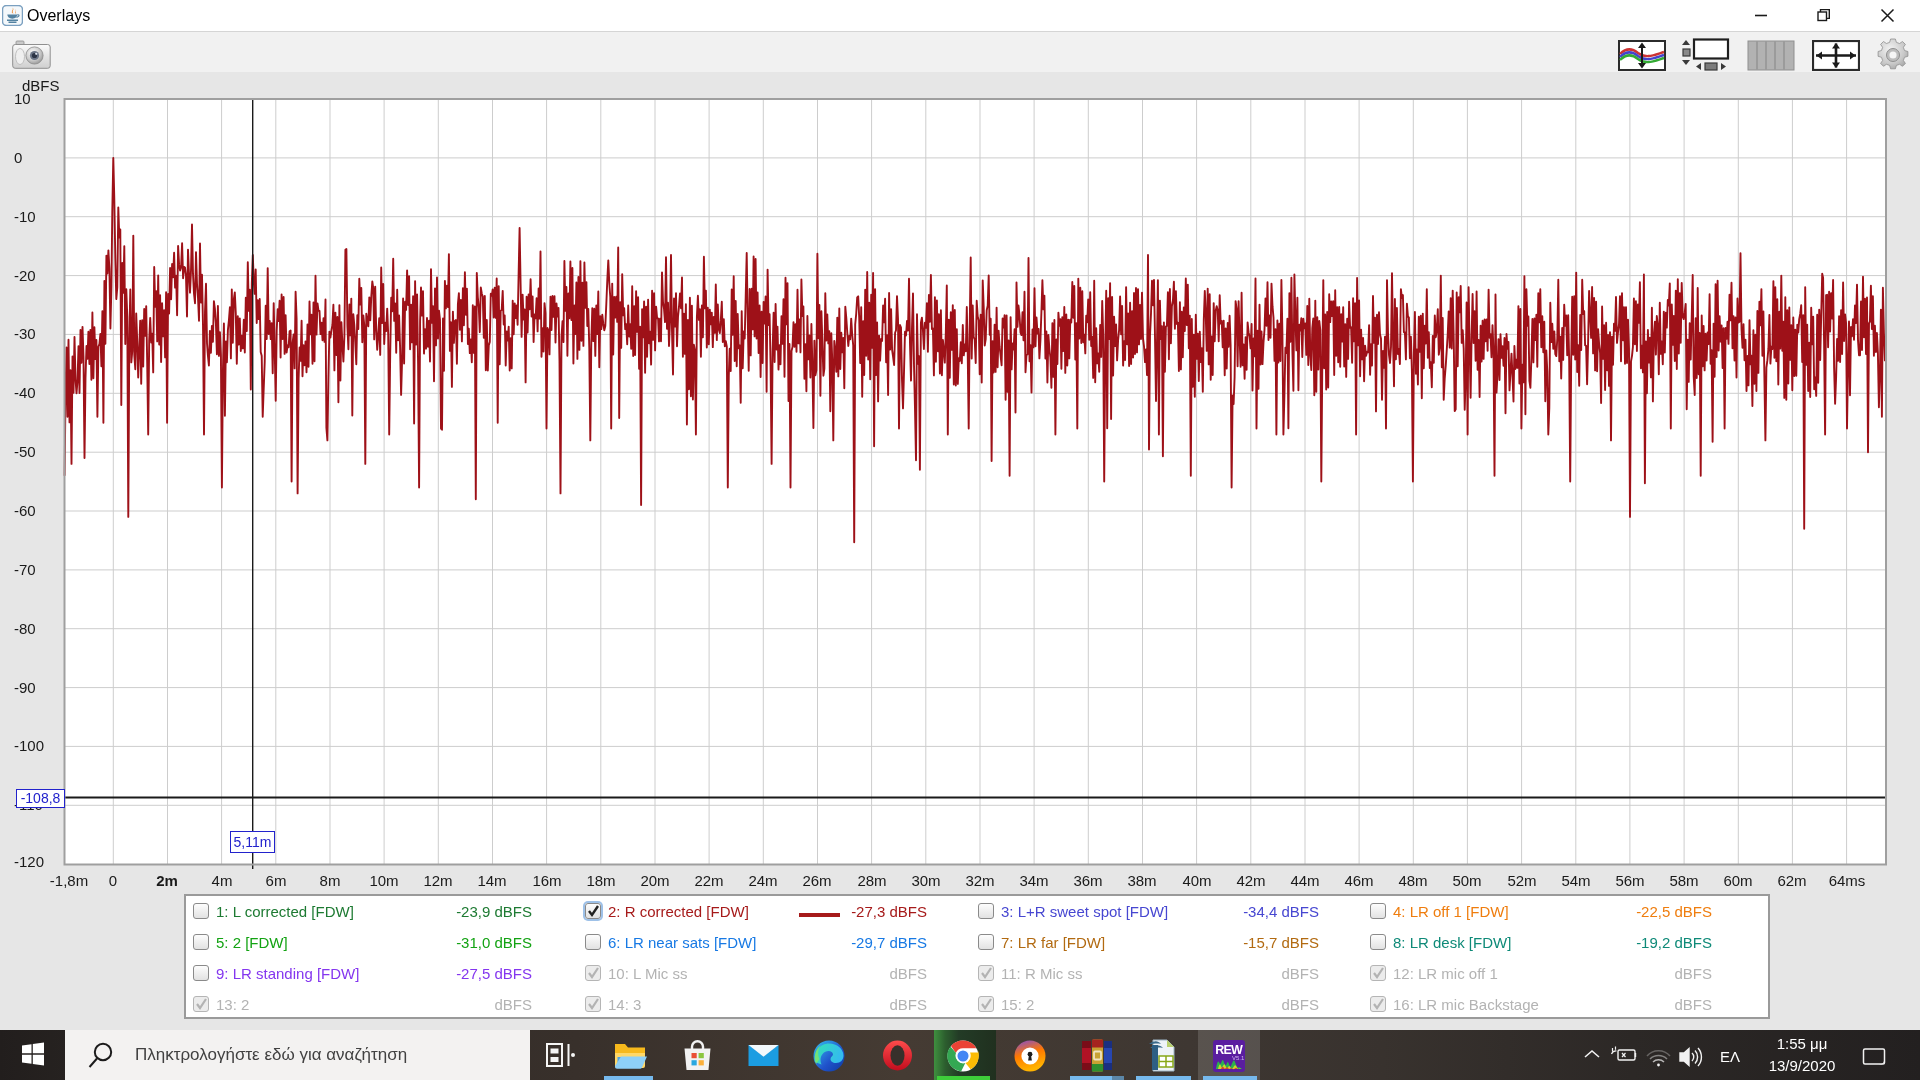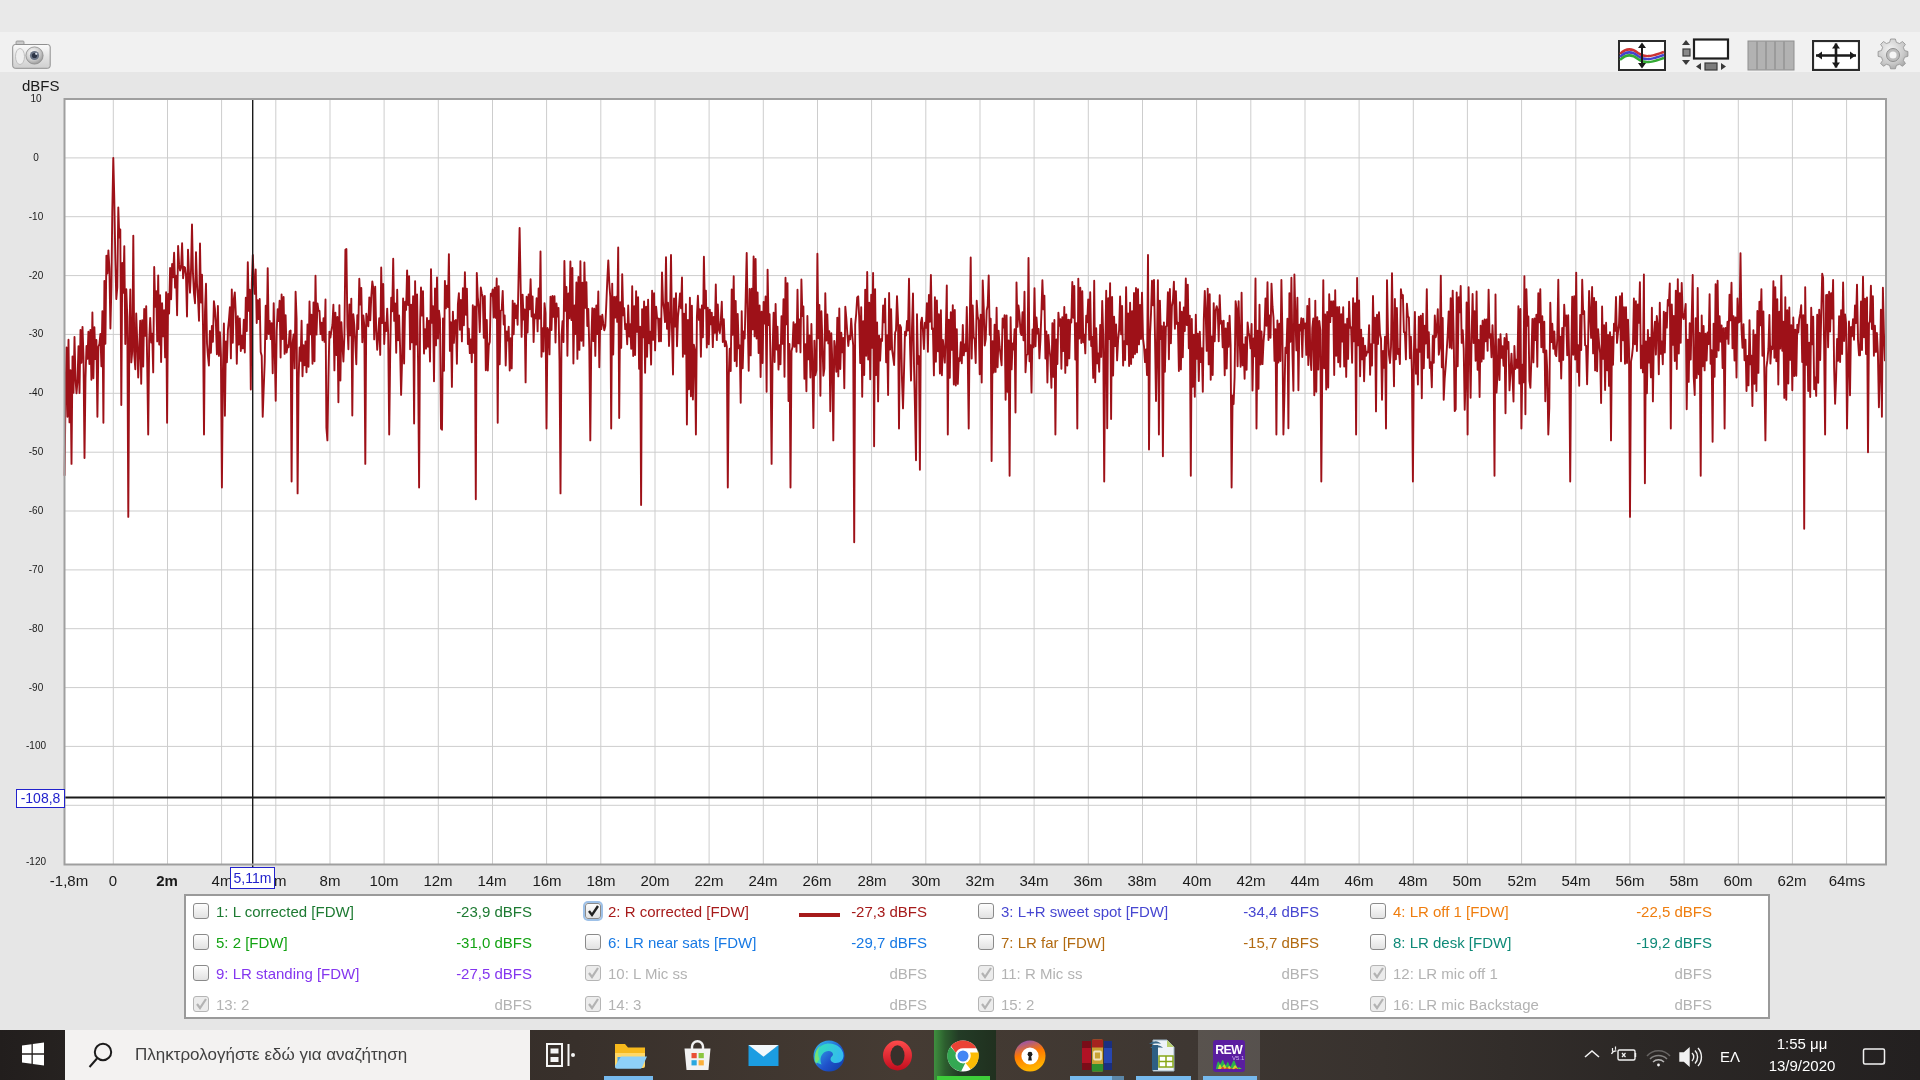--- a/index.html
+++ b/index.html
@@ -9,21 +9,21 @@
 #title-text { position:absolute; left:27px; top:7px; font-size:16px; color:#000; }
 #toolbar { position:absolute; left:0; top:32px; width:1920px; height:40px; background:#f1f1f1; }
 #camerabtn { position:absolute; left:12px; top:8px; width:39px; height:29px; }
 #tabbar { position:absolute; left:484px; top:6px; height:32px; display:flex; }
 .tab { height:32px; border:1px solid #8e8e8e; border-left:none; background:linear-gradient(#fefefe,#eeeeee 55%,#dadada); color:#000; font-size:15px; display:flex; align-items:center; justify-content:center; }
 .tab.first { border-left:1px solid #8e8e8e; border-radius:7px 0 0 7px; }
 .tab.last { border-radius:0 7px 7px 0; }
 .tab.sel { background:#bcbcbc; box-shadow:inset 1px 2px 3px rgba(0,0,0,0.3); }
 #chart { position:absolute; left:0; top:72px; width:1920px; height:958px; background:#e6e6e6; }
 #dbfs-label { position:absolute; left:22px; top:5px; font-size:15px; color:#1a1a1a; }
-.ylab { position:absolute; width:44px; text-align:center; font-size:10px; color:#1a1a1a; height:16px; line-height:16px; }
+.ylab { position:absolute; width:44px; text-align:left; font-size:15px; color:#1a1a1a; height:16px; line-height:16px; }
 .xlab { position:absolute; top:800px; font-size:15px; color:#1a1a1a; text-align:center; width:60px; }
 #plot-svg { position:absolute; left:0; top:0; }
 .curbox { position:absolute; background:#fff; border:1px solid #2222cc; color:#2222cc; font-size:14px; text-align:center; }
 #legend { position:absolute; left:184px; top:822px; width:1586px; height:125px; background:#fff; border:2px solid #9a9a9a; }
 .cb { position:absolute; width:16px; height:16px; border:1px solid #8a8a8a; border-radius:3px; background:linear-gradient(#fdfdfd,#e2e2e2); }
 .lentry { position:absolute; font-size:15px; white-space:nowrap; }
 .lval { position:absolute; font-size:15px; text-align:right; white-space:nowrap; }
 #taskbar { position:absolute; left:0; top:1030px; width:1920px; height:50px; background:linear-gradient(90deg,#221e1d 0%,#2b2724 8%,#38302b 30%,#453b33 47%,#3e3732 62%,#38322e 72%,#2c2826 85%,#232020 100%); }
 #searchbox { position:absolute; left:65px; top:0; width:465px; height:50px; background:#f3f2f1; }
 #searchtext { position:absolute; left:70px; top:15px; font-size:17px; color:#414141; }
@@ -132,21 +132,21 @@
       <div class="xlab" style="left:1383px;">48m</div>
       <div class="xlab" style="left:1437px;">50m</div>
       <div class="xlab" style="left:1492px;">52m</div>
       <div class="xlab" style="left:1546px;">54m</div>
       <div class="xlab" style="left:1600px;">56m</div>
       <div class="xlab" style="left:1654px;">58m</div>
       <div class="xlab" style="left:1708px;">60m</div>
       <div class="xlab" style="left:1762px;">62m</div>
       <div class="xlab" style="left:1817px;">64ms</div>
     <div class="curbox" style="left:16px;top:717px;width:49px;height:19px;line-height:17px;">-108,8</div>
-    <div class="curbox" style="left:230px;top:759px;width:45px;height:22px;line-height:20px;margin-top:36px;">5,11m</div>
+    <div class="curbox" style="left:230px;top:759px;width:45px;height:22px;line-height:20px;">5,11m</div>
     <div id="legend">
         <div class="cb" style="left:7px;top:7px;"></div>
         <div class="lentry" style="left:30px;top:7px;color:#1d7a32;">1: L corrected [FDW]</div>
         <div class="lval" style="left:186px;top:7px;width:160px;color:#1d7a32;">-23,9 dBFS</div>
         <div class="cb" style="left:399px;top:7px;box-shadow:0 0 0 2px #9ec1e8;">
           <svg width="15" height="15" style="position:absolute;left:0px;top:0px;" viewBox="0 0 15 15">
             <path d="M3 7 L6 11 L12 2" stroke="#222" stroke-width="2.4" fill="none"></path>
           </svg>
         </div>
         <div class="lentry" style="left:422px;top:7px;color:#a61a1a;">2: R corrected [FDW]</div>
@@ -284,20 +284,37 @@
               <stop offset="1" stop-color="#9a9a9a"></stop>
             </radialGradient>
           </defs>
 <g fill="url(#gg)" stroke="#8f8f8f" stroke-width="0.8">
 <path d="M17 1 l2.4 0 1 3.4 3.2 1.1 2.9 -2 2.9 2.9 -2 2.9 1.1 3.2 3.4 1 0 4.8 -3.4 1 -1.1 3.2 2 2.9 -2.9 2.9 -2.9 -2 -3.2 1.1 -1 3.4 -4.8 0 -1 -3.4 -3.2 -1.1 -2.9 2 -2.9 -2.9 2 -2.9 -1.1 -3.2 -3.4 -1 0 -4.8 3.4 -1 1.1 -3.2 -2 -2.9 2.9 -2.9 2.9 2 3.2 -1.1 1 -3.4 z"></path>
 </g>
 <circle cx="17" cy="17" r="6.5" fill="#bdbdbd" stroke="#8f8f8f"></circle>
 <circle cx="17" cy="17" r="3.6" fill="#f6f6f6"></circle>
 </svg></div>
   </div>
+  <div id="titlebar">
+    <svg style="position:absolute;left:2px;top:5px;" width="21" height="21" viewBox="0 0 21 21">
+<rect x="0.5" y="0.5" width="20" height="20" rx="4" fill="#f4f8fb" stroke="#7ba0c0" stroke-width="1.5"></rect>
+<path d="M10.2 2.6 C13.4 4.3 8.6 6.6 11.6 8.8 C7.2 7.2 12.8 4.9 10.2 2.6Z" fill="#e76f00"></path>
+<path d="M13.4 4.2 C15.4 5.5 12.3 6.9 14.2 8.7 C11.2 7.4 15.2 5.9 13.4 4.2Z" fill="#e76f00"></path>
+<path d="M5.3 9.6 h10 c0 2.3 -1.9 4.1 -5 4.1 c-3 0 -5 -1.8 -5 -4.1 Z" fill="#5382a1"></path>
+<path d="M15.2 10 c1.7 -0.7 2.6 0.4 1 1.5 l-1.7 0.9" fill="none" stroke="#5382a1" stroke-width="1.1"></path>
+<path d="M5 15.2 h11 M6.5 17.2 h8" stroke="#5382a1" stroke-width="1.5"></path>
+</svg>
+    <div id="title-text">Overlays</div>
+    <svg style="position:absolute;left:1745px;top:0px;" width="175" height="32" viewBox="0 0 175 32">
+<line x1="10" y1="15.5" x2="22" y2="15.5" stroke="#1a1a1a" stroke-width="1.6"></line>
+<rect x="73" y="12" width="8.5" height="8.5" fill="none" stroke="#1a1a1a" stroke-width="1.4"></rect>
+<path d="M75.5 12 v-2.4 h8.8 v8.8 h-2.4" fill="none" stroke="#1a1a1a" stroke-width="1.4"></path>
+<path d="M136.5 9.5 L148.5 21.5 M148.5 9.5 L136.5 21.5" stroke="#1a1a1a" stroke-width="1.5"></path>
+</svg>
+  </div>
   <div id="taskbar-holder">
   <div id="taskbar">
     <svg style="position:absolute;left:22px;top:12px;" width="22" height="24" viewBox="0 0 22 24">
 <path d="M0 3.5 L9.5 2.2 V11.3 H0 Z" fill="#fff"></path>
 <path d="M10.8 2 L22 0.5 V11.3 H10.8 Z" fill="#fff"></path>
 <path d="M0 12.7 H9.5 V21.8 L0 20.5 Z" fill="#fff"></path>
 <path d="M10.8 12.7 H22 V23.5 L10.8 22 Z" fill="#fff"></path>
 </svg>
     <div id="searchbox">
       <svg style="position:absolute;left:21px;top:11px;" width="30" height="30" viewBox="0 0 30 30">

